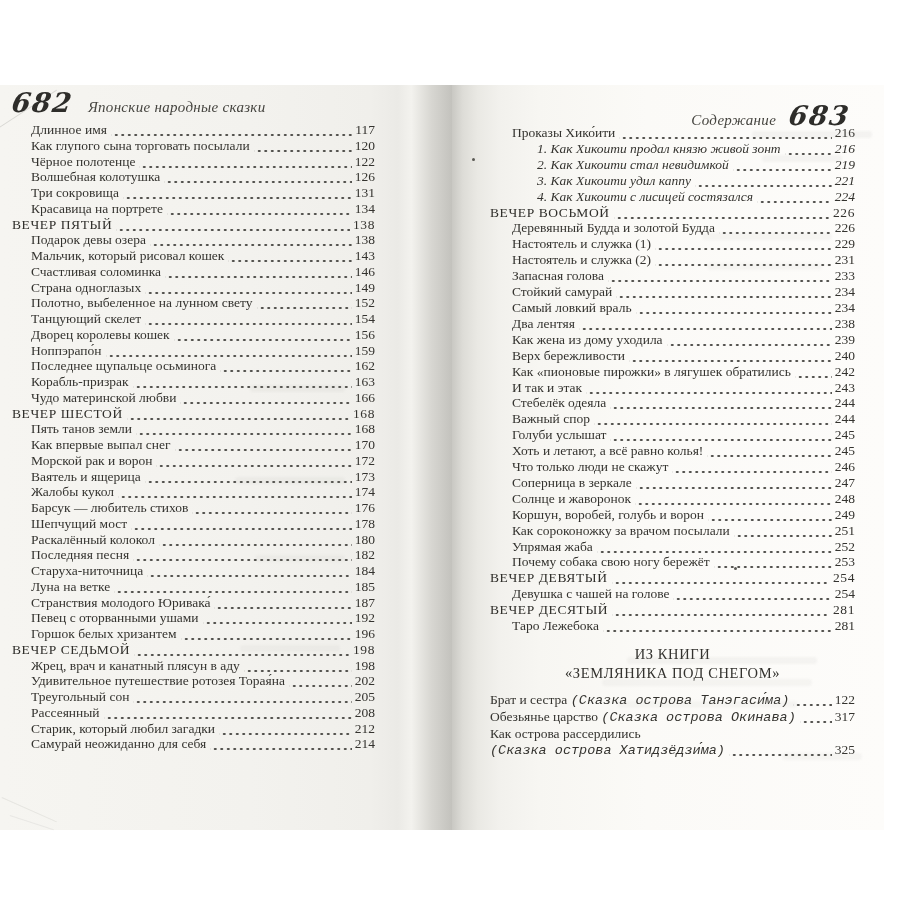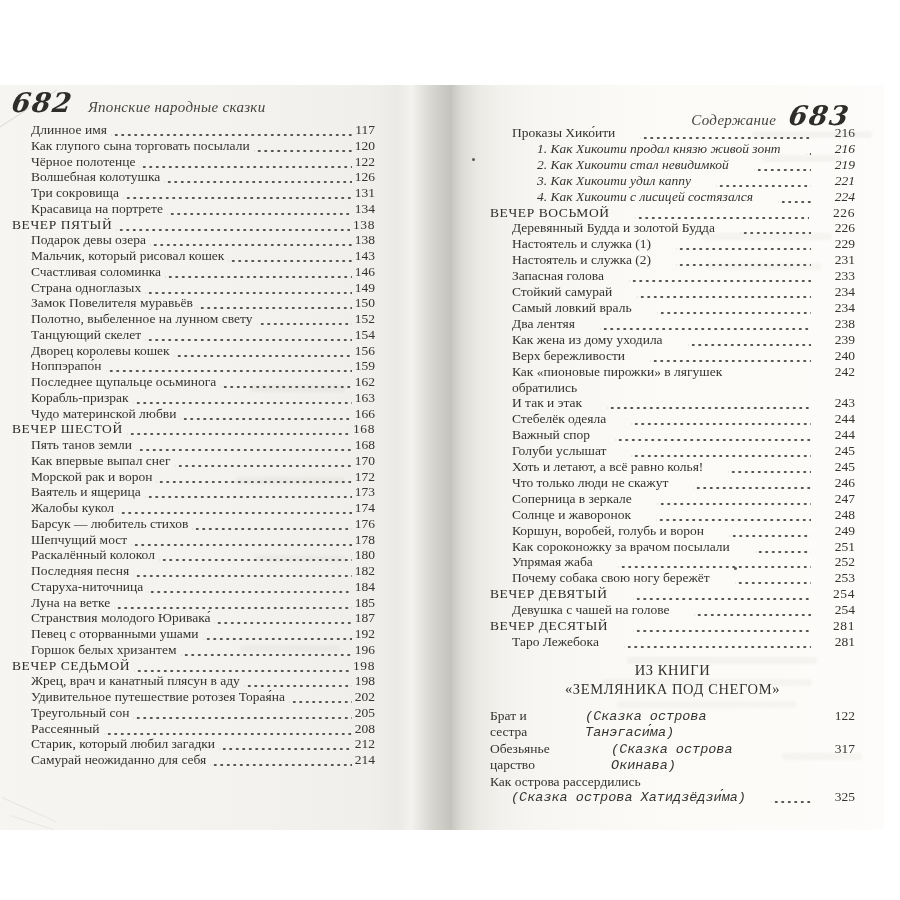--- a/index.html
+++ b/index.html
@@ -25,21 +25,21 @@
   .header.hl{left:12px;top:4px;gap:15px;}
   .header.hr{right:34px;top:17px;gap:13px;}
   .pagenum{font-family:"DejaVu Serif",serif;font-style:italic;font-weight:700;
     font-size:27px;letter-spacing:1.5px;color:#2e2d2a;transform:skewX(-8deg);line-height:1;}
   .running{font-style:italic;font-size:15px;color:#45443f;letter-spacing:.3px;}
 
   .toc{position:absolute;}
   .toc.tl{left:12px;top:37px;width:363px;}
   .toc.tr{left:38px;top:40px;width:365px;}
   .row{display:flex;align-items:baseline;line-height:15.75px;font-size:13.5px;color:#34332f;}
-  .toc.tr .row{line-height:15.9px;gap:21px;}
+  .toc.tr .row{line-height:15.9px;}
   .row .t{white-space:pre-wrap;}
   .row .ti{white-space:pre-wrap;font-style:italic;font-family:Liberation Mono, monospace;}
   .row.section{letter-spacing:.6px;color:#2f2e2a;}
   .page.left .row.entry{padding-left:19px;}
   .page.right .row.entry{padding-left:22px;}
   .page.right .row.sub{padding-left:47px;font-style:italic;justify-content:flex-end;}
   .row .leader{flex:1;align-self:stretch;margin:0 3px 0 4px;
     background-image:radial-gradient(circle,#4c4b47 1px,rgba(0,0,0,0) 1.35px);
     background-size:6.5px 6px;background-repeat:repeat-x;background-position:2px 10px;}
   .row .n{color:#34332f;}
@@ -115,25 +115,20 @@
           </div>
           <div class="row entry">
             <span class="t">Счастливая соломинка</span>
             <span class="leader"></span>
             <span class="n">146</span>
           </div>
           <div class="row entry">
             <span class="t">Страна одноглазых</span>
             <span class="leader"></span>
             <span class="n">149</span>
-          </div>
-          <div class="row entry">
-            <span class="t">Замок Повелителя муравьёв</span>
-            <span class="leader"></span>
-            <span class="n">150</span>
           </div>
           <div class="row entry">
             <span class="t">Полотно, выбеленное на лунном свету</span>
             <span class="leader"></span>
             <span class="n">152</span>
           </div>
           <div class="row entry">
             <span class="t">Танцующий скелет</span>
             <span class="leader"></span>
             <span class="n">154</span>

